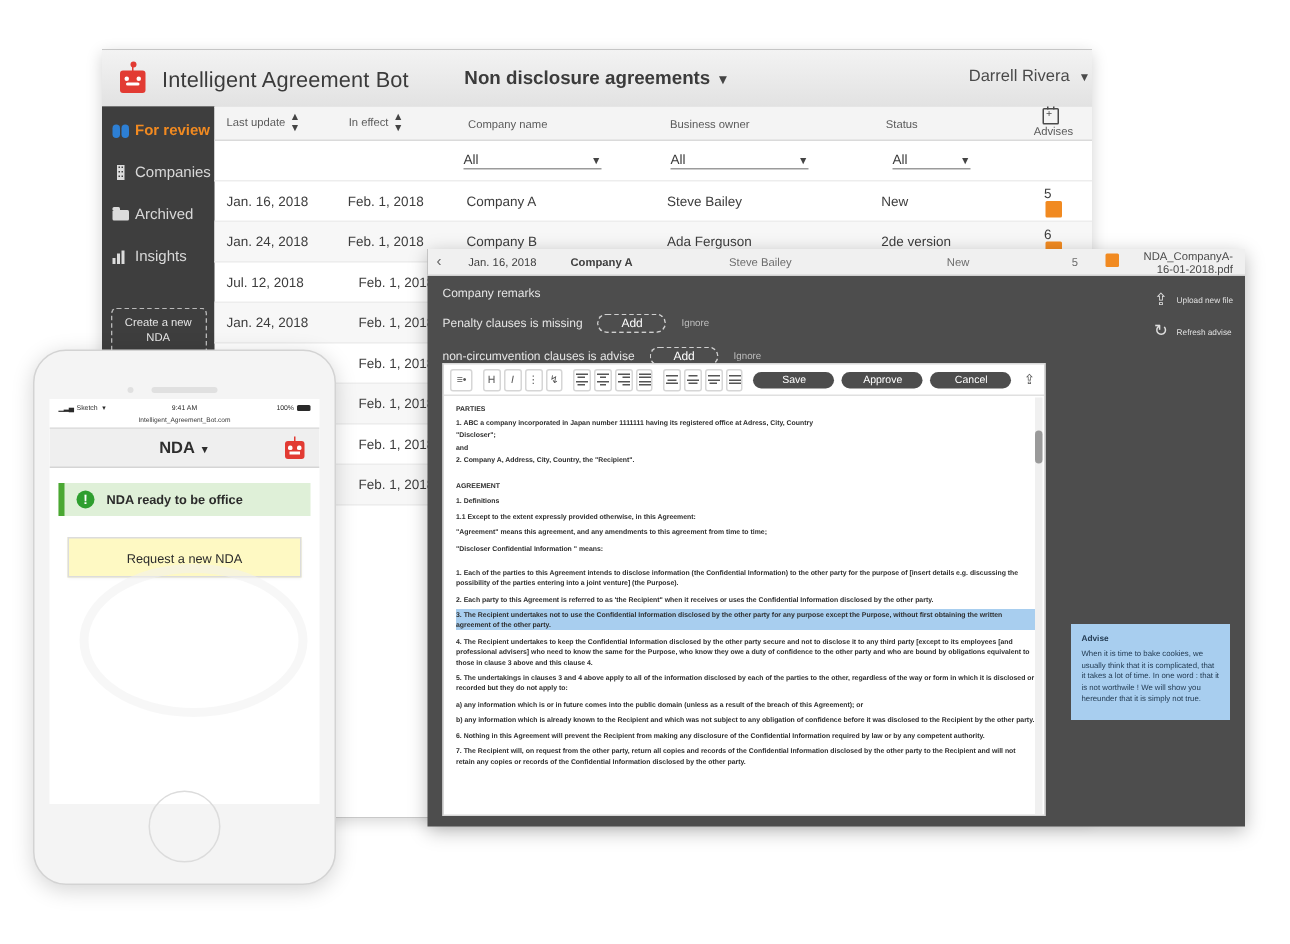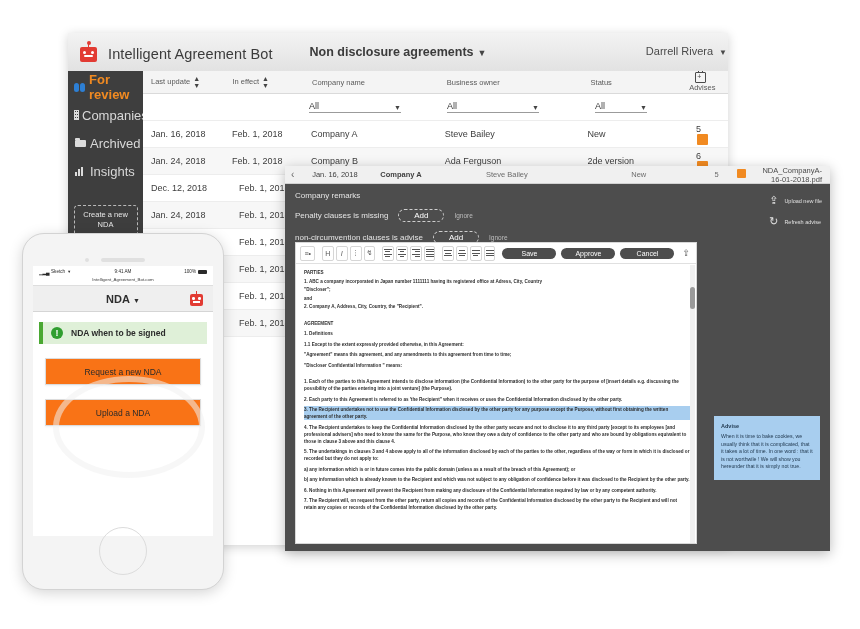--- a/index.html
+++ b/index.html
@@ -48,21 +48,21 @@
     position:absolute;right:1px;top:12px;font-size:11px;color:#4a4a4a;
   }
   .user-menu .caret{font-size:8px;margin-left:6px;}
 
   
   .sidebar{
     position:absolute;left:0;top:38px;width:75px;height:474px;background:#3e3e3e;
   }
   .nav-item{
     display:flex;align-items:center;height:24px;padding-left:6px;margin-top:4px;
-    font-size:13px;color:#d8d8d8;cursor:default;
+    font-size:10px;color:#d8d8d8;cursor:default;
   }
   .nav-item.active{color:#f18a21;font-weight:bold;}
   .nav-ico{width:13px;margin-right:3px;display:flex;justify-content:center;align-items:center;}
   .ico-binoc{position:relative;width:12px;height:9px;}
   .ico-binoc span{position:absolute;top:0;width:5px;height:9px;background:#2d7fd4;border-radius:3px;}
   .ico-binoc span.a{left:0;}
   .ico-binoc span.b{left:6px;}
   .ico-bld{width:5px;height:10px;background:#dcdcdc;position:relative;}
   .ico-bld:after{content:"";position:absolute;left:1px;top:1px;width:1px;height:1px;background:#3e3e3e;box-shadow:2px 0 #3e3e3e,0 3px #3e3e3e,2px 3px #3e3e3e,0 6px #3e3e3e,2px 6px #3e3e3e;}
   .ico-fold{width:11px;height:7px;background:#dcdcdc;border-radius:1px;position:relative;}
@@ -202,21 +202,21 @@
   .ph-banner{
     margin:10px 6px 0;height:22px;background:#dff0d8;border-left:4px solid #4aa832;
     display:flex;align-items:center;padding-left:8px;
   }
   .ph-alert-ico{
     width:12px;height:12px;border-radius:50%;background:#2f9e2f;color:#fff;font-size:9px;font-weight:bold;
     display:flex;align-items:center;justify-content:center;margin-right:8px;
   }
   .ph-banner-txt{font-size:8.5px;color:#2b2b2b;font-weight:bold;}
   .ph-btn{
-    margin:14px 12px 0;height:25px;background:#f97316;border:1px solid #dcdcdc;
+    margin:14px 12px 0;height:25px;background:#fef9c3;border:1px solid #dcdcdc;
     display:flex;align-items:center;justify-content:center;font-size:8.5px;color:#2b2b2b;
     box-shadow:0 1px 2px rgba(0,0,0,.06);
   }
   .ph-wm{
     position:absolute;left:20px;top:110px;width:140px;height:90px;
     border:6px solid #f1f1f1;border-radius:50%;opacity:.55;
   }
   .ph-home{
     position:absolute;left:76px;bottom:14px;width:46px;height:46px;border:1px solid #dcdcdc;border-radius:50%;
   }
@@ -339,21 +339,21 @@
         <div class="td c2">Feb. 1, 2018</div>
         <div class="td c3">Company B</div>
         <div class="td c4">Ada Ferguson</div>
         <div class="td c5">2de version</div>
         <div class="td c6">
           <span class="adv-count">6</span>
           <span class="adv-chip"></span>
         </div>
       </div>
       <div class="trow">
-        <div class="td c1">Dec. 12, 2018</div>
+        <div class="td c1">Jul. 12, 2018</div>
         <div class="td c2">Feb. 1, 2018</div>
       </div>
       <div class="trow alt">
         <div class="td c1">Jan. 24, 2018</div>
         <div class="td c2">Feb. 1, 2018</div>
       </div>
       <div class="trow">
         <div class="td c1">Jan. 16, 2018</div>
         <div class="td c2">Feb. 1, 2018</div>
       </div>
@@ -555,23 +555,22 @@
           <span class="eye l"></span>
             <span class="eye r"></span>
             <span class="mouth"></span>
         </span>
       </div>
 
       <div class="ph-wm"></div>
 
       <div class="ph-banner">
         <span class="ph-alert-ico">!</span>
-        <span class="ph-banner-txt">NDA when to be signed</span>
+        <span class="ph-banner-txt">NDA ready to be office</span>
       </div>
 
       <div class="ph-btn">Request a new NDA</div>
-      <div class="ph-btn">Upload a NDA</div>
     </div>
 
     <div class="ph-home"></div>
   </div>
 
 </div>
 
 </body></html>

